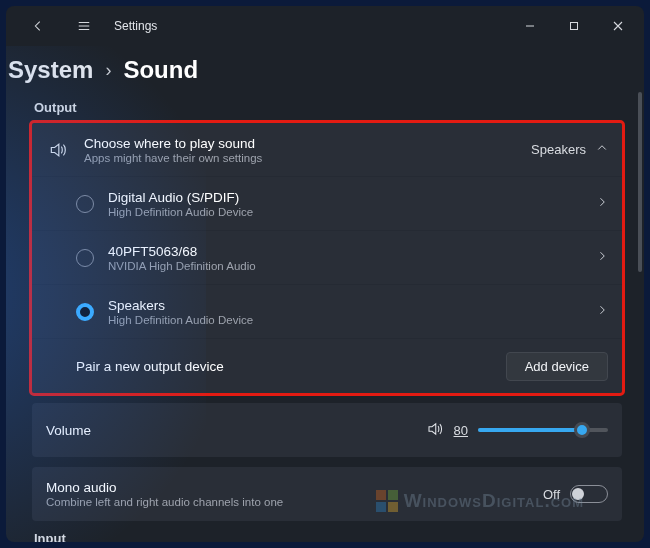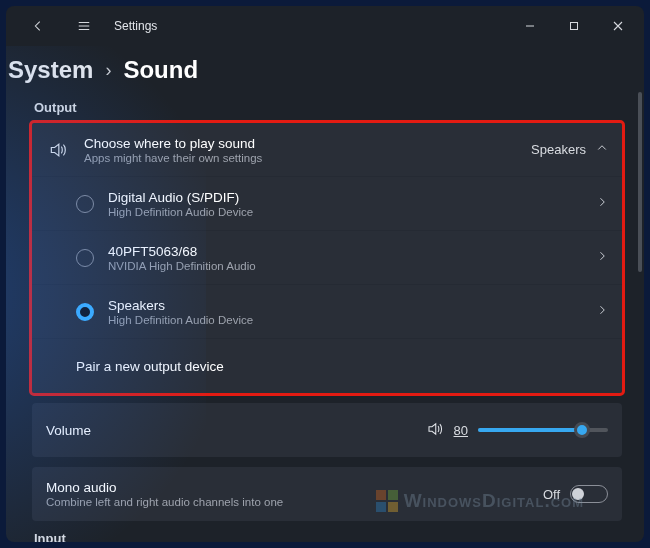--- a/index.html
+++ b/index.html
@@ -202,20 +202,23 @@
           <div class="trailing">
               <span class="chev"><svg width="12" height="12" viewBox="0 0 16 16" fill="none" stroke="currentColor" stroke-width="1.3">
                   <path d="M6 3l5 5-5 5"></path>
                 </svg></span>
             </div>
         </div>
 
         <div class="row subrow" style="cursor:default;">
           <div class="text">
             <div class="title">Pair a new output device</div>
+          </div>
+          <div class="trailing">
+            <button class="btn">Add device</button>
           </div>
         </div>
       </div>
 
       <div class="gap"></div>
 
       <div class="card">
         <div class="row" style="cursor:default;">
           <div class="text">
             <div class="title">Volume</div>

